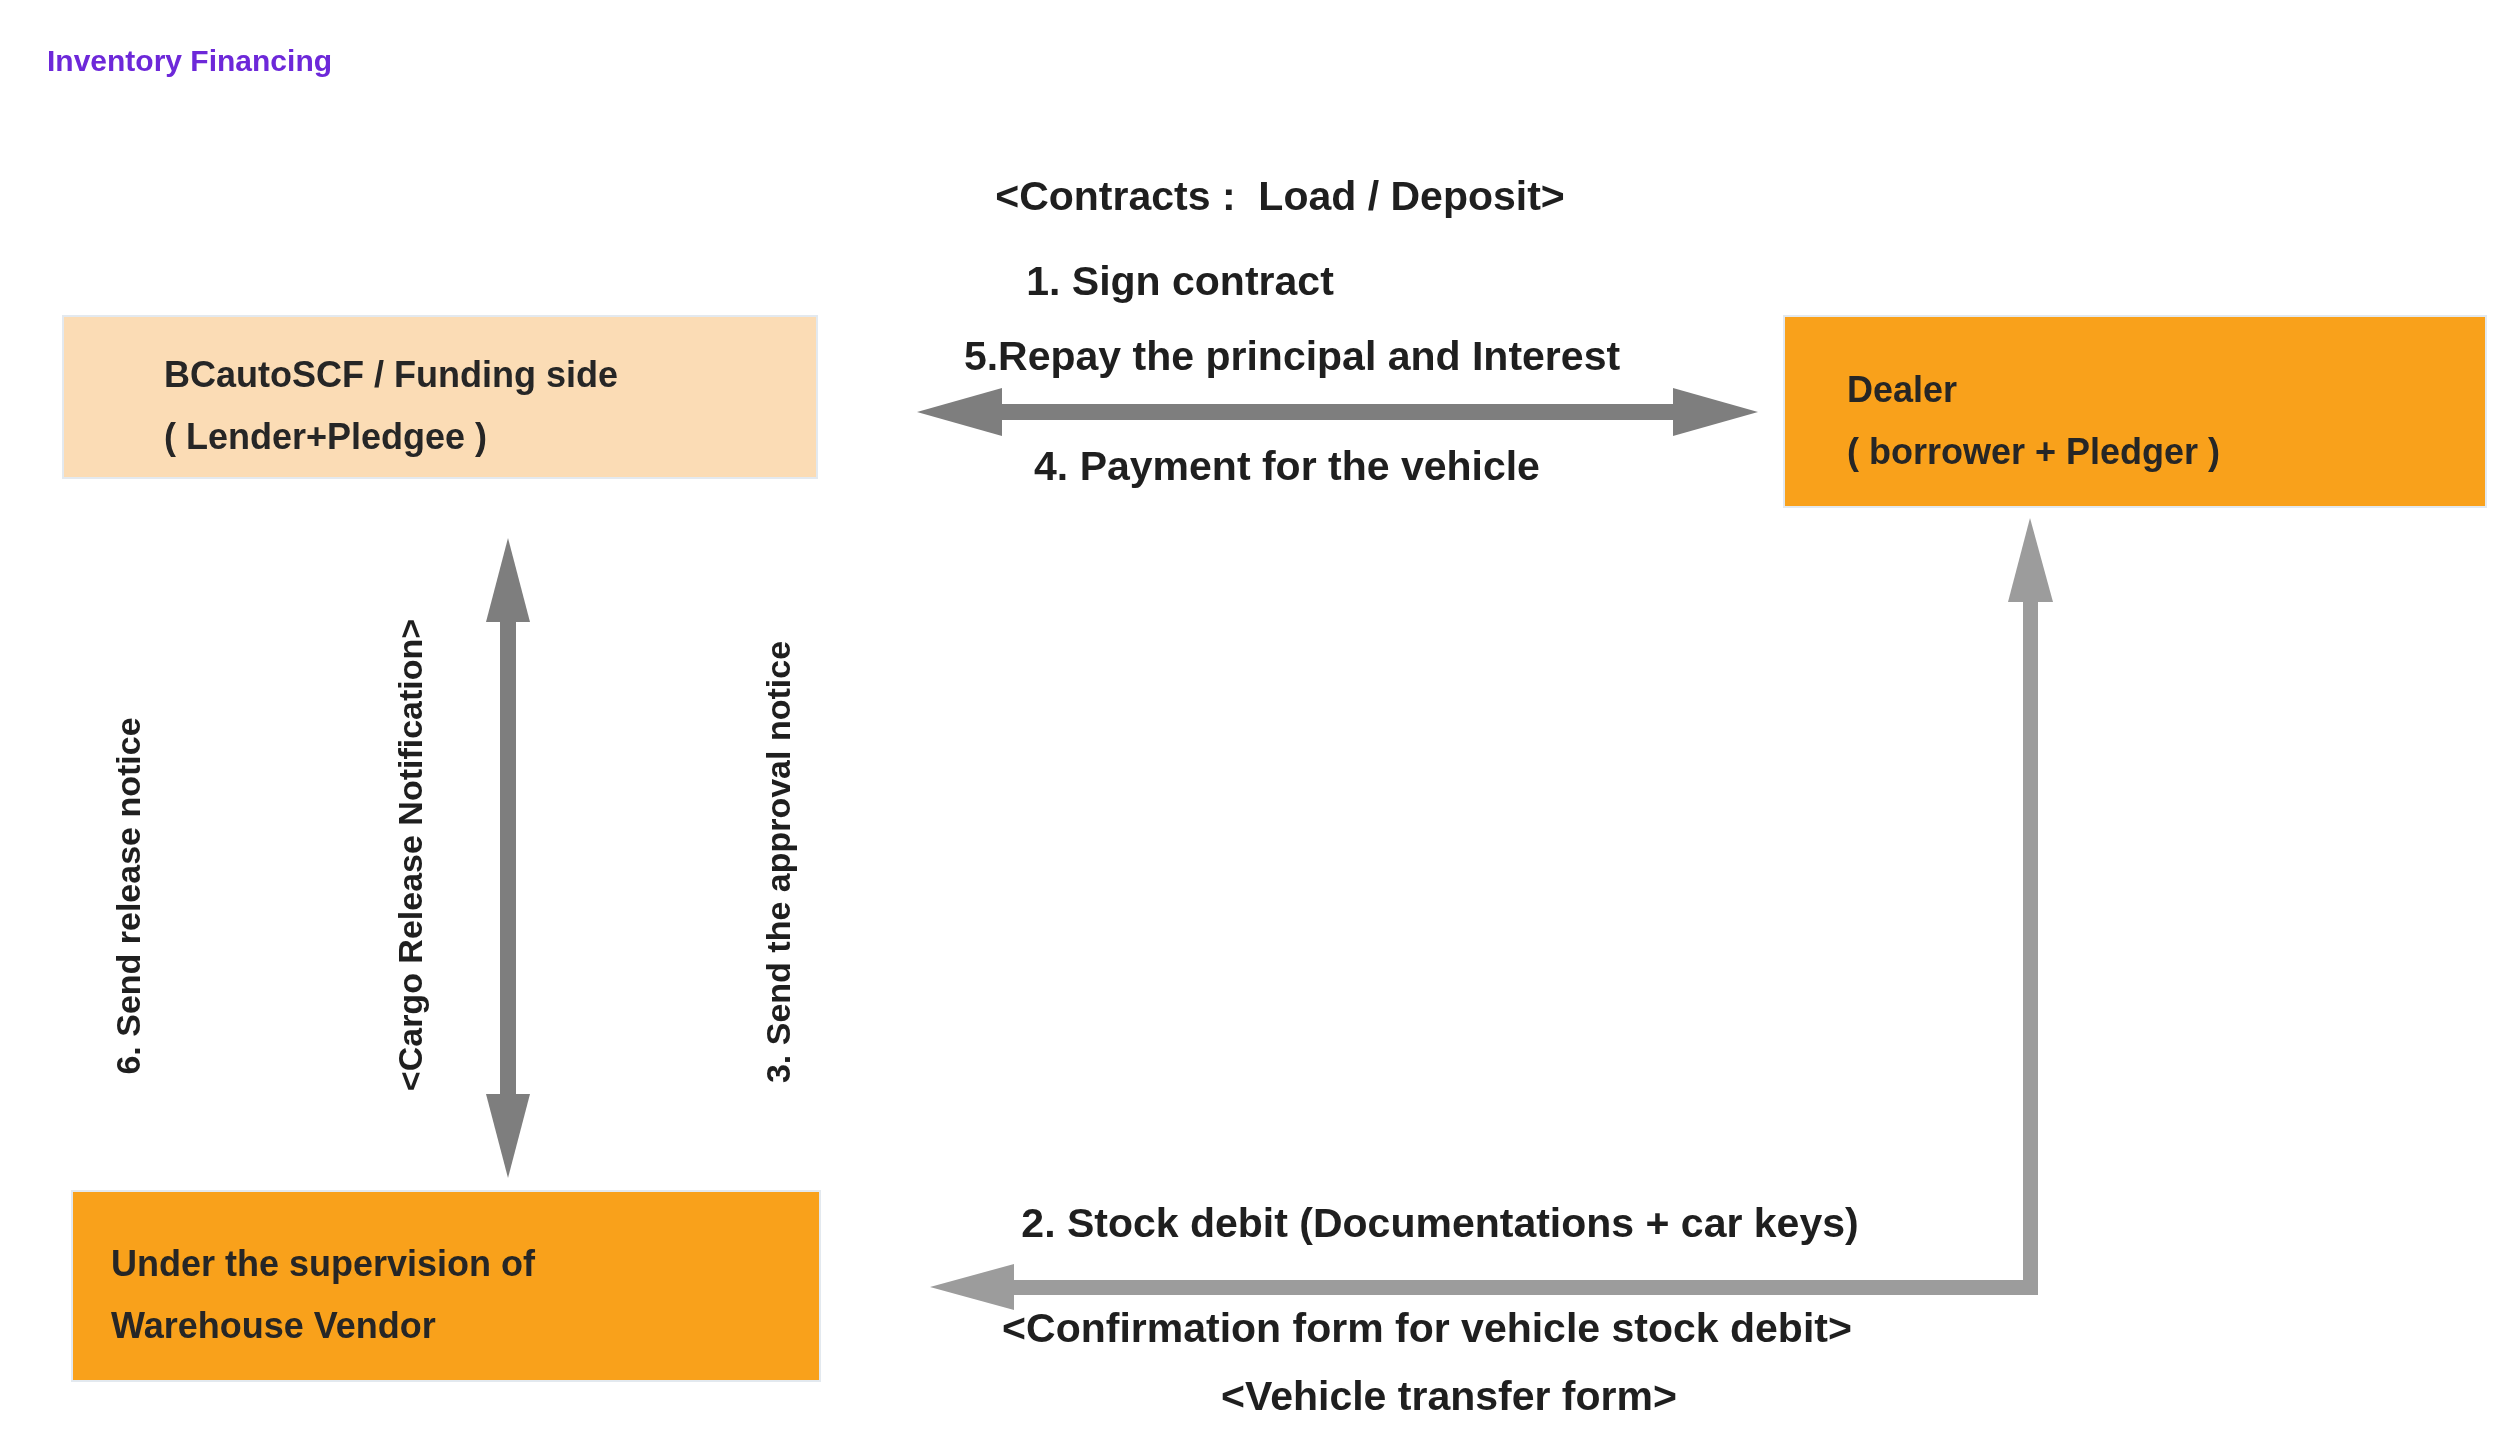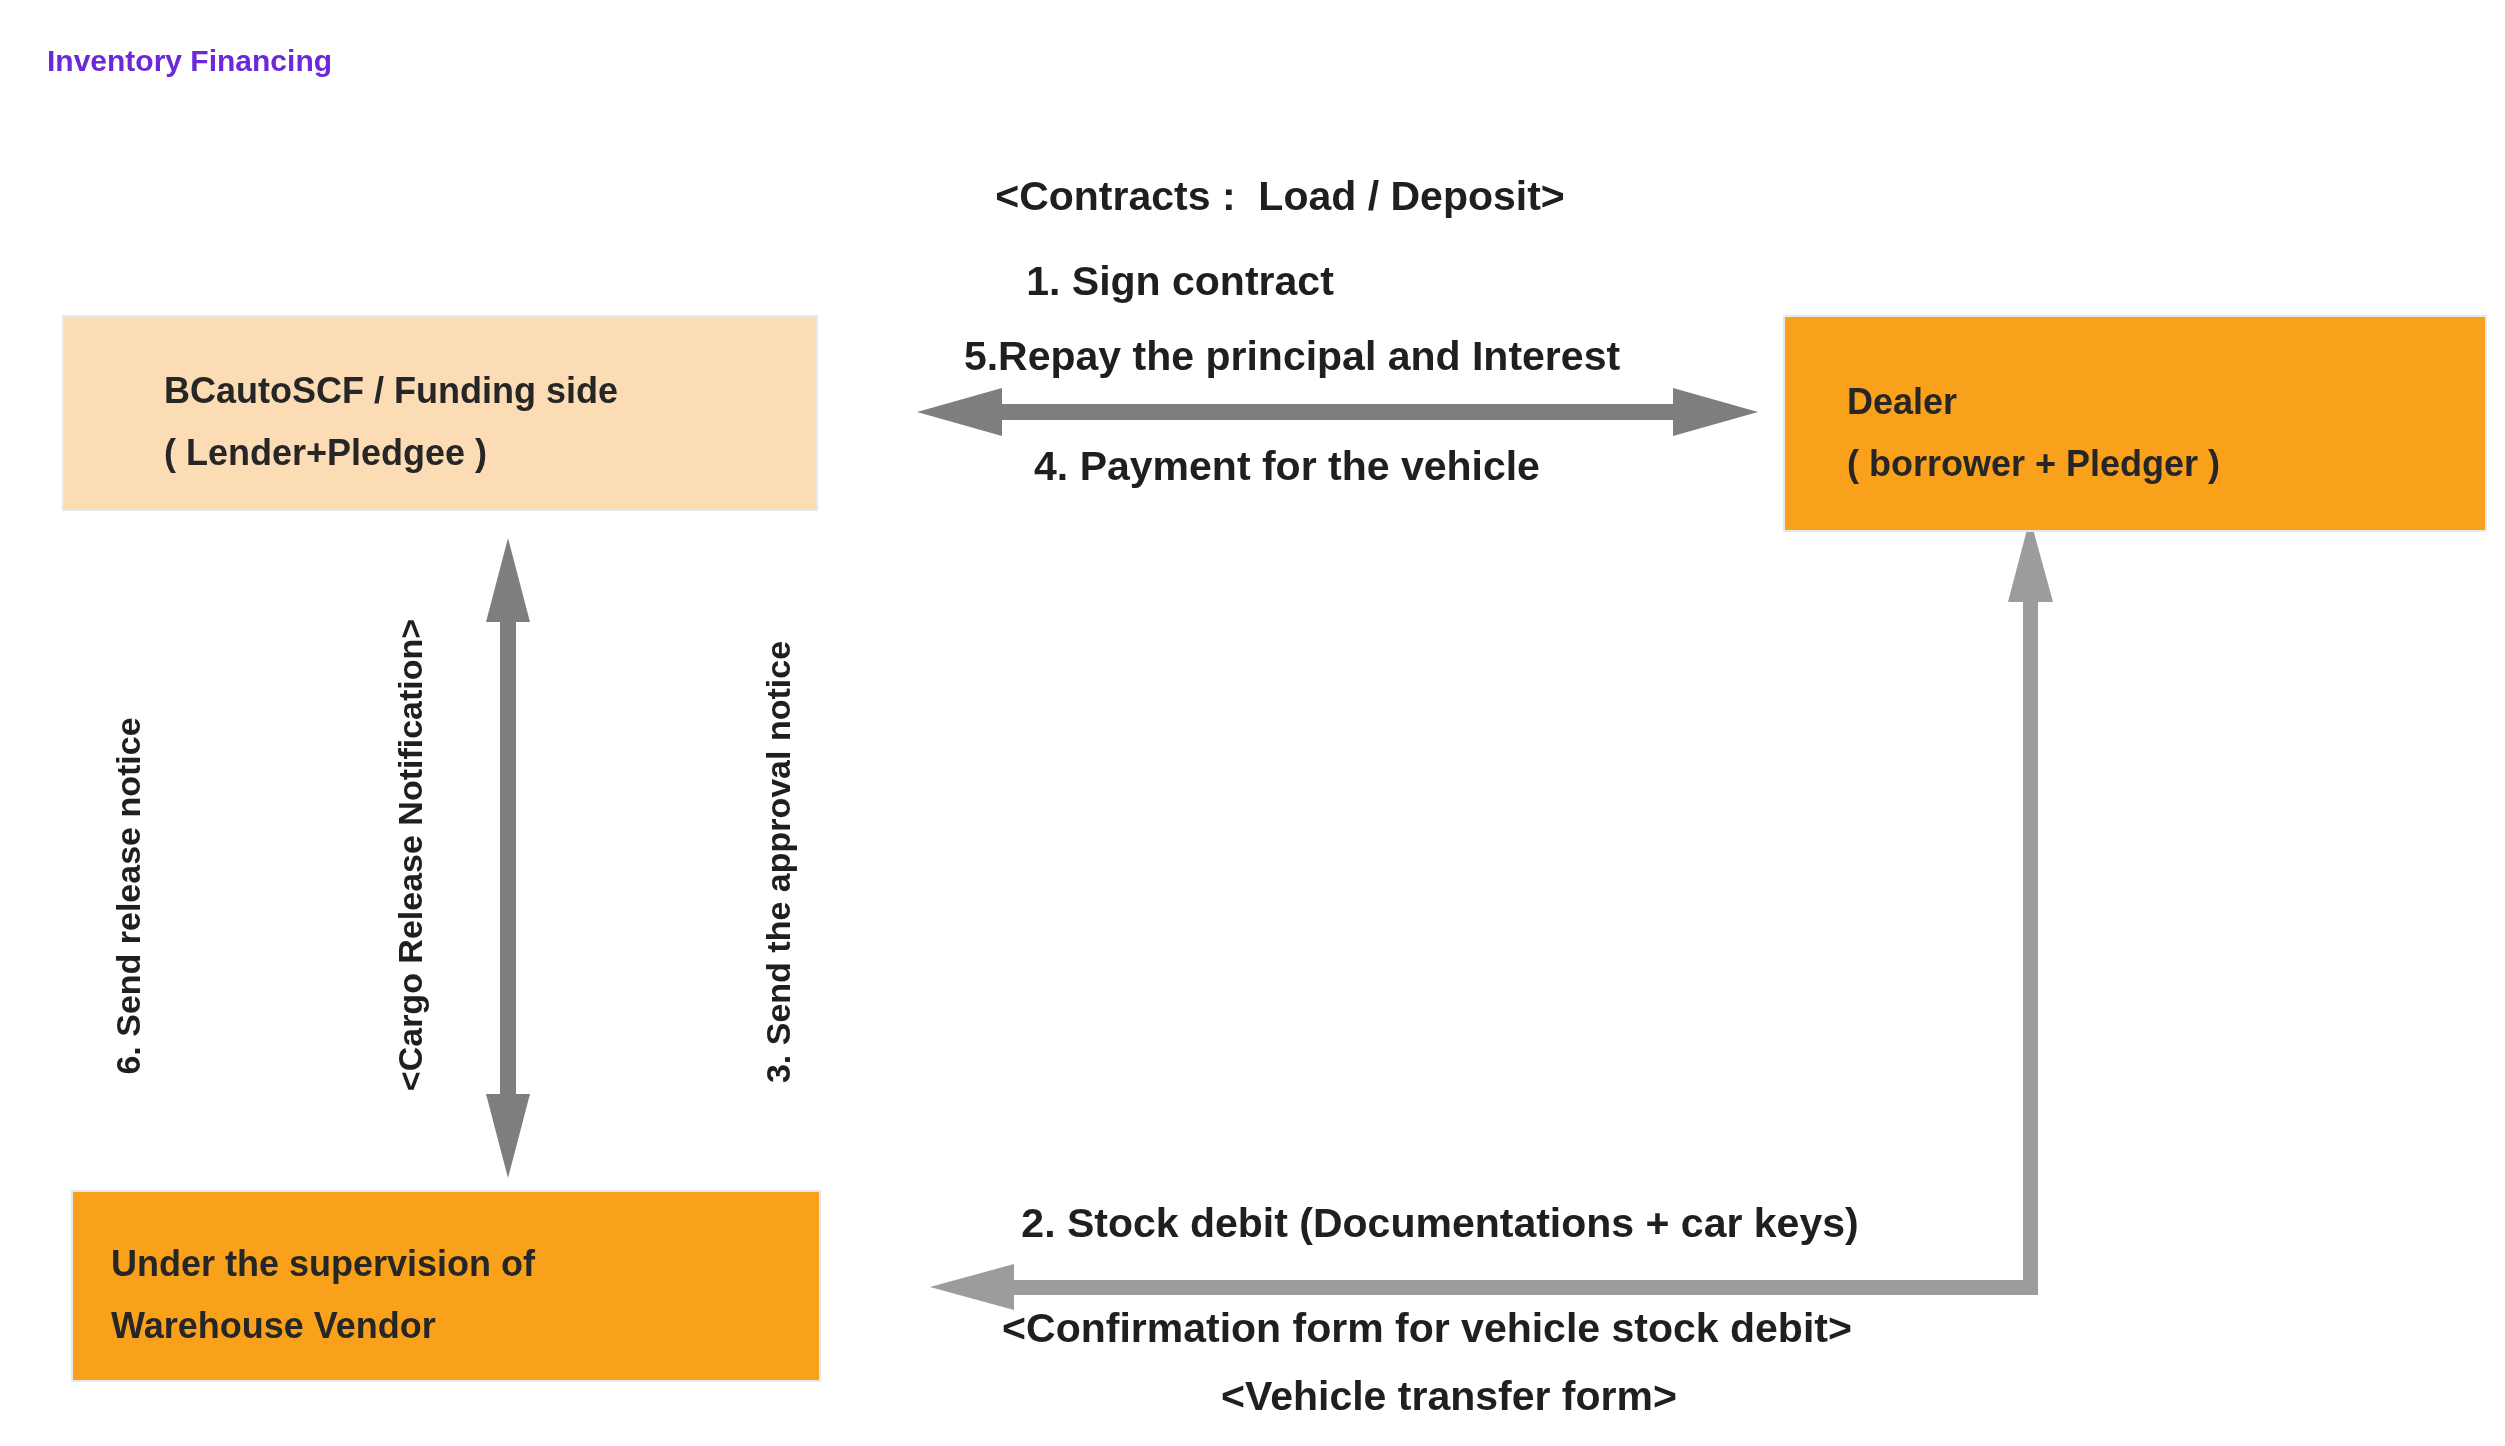--- a/index.html
+++ b/index.html
@@ -32,26 +32,26 @@
     flex-direction: column;
     justify-content: center;
     padding-top: 18px;
     font-size: 36px;
     line-height: 62px;
     color: #262626;
     border: 2px solid #e3e9ef;
     white-space: pre;
   }
   .node-funding {
-    left: 62px; top: 315px; width: 756px; height: 196px;
+    left: 62px; top: 315px; width: 756px; height: 164px;
     background: #FBDCB5;
     padding-left: 100px;
   }
   .node-dealer {
-    left: 1783px; top: 315px; width: 704px; height: 217px;
+    left: 1783px; top: 315px; width: 704px; height: 193px;
     background: #F9A11B;
     padding-left: 62px;
   }
   .node-warehouse {
     left: 71px; top: 1190px; width: 750px; height: 192px;
     background: #F9A11B;
     padding-left: 38px;
   }
 
   .lbl {

